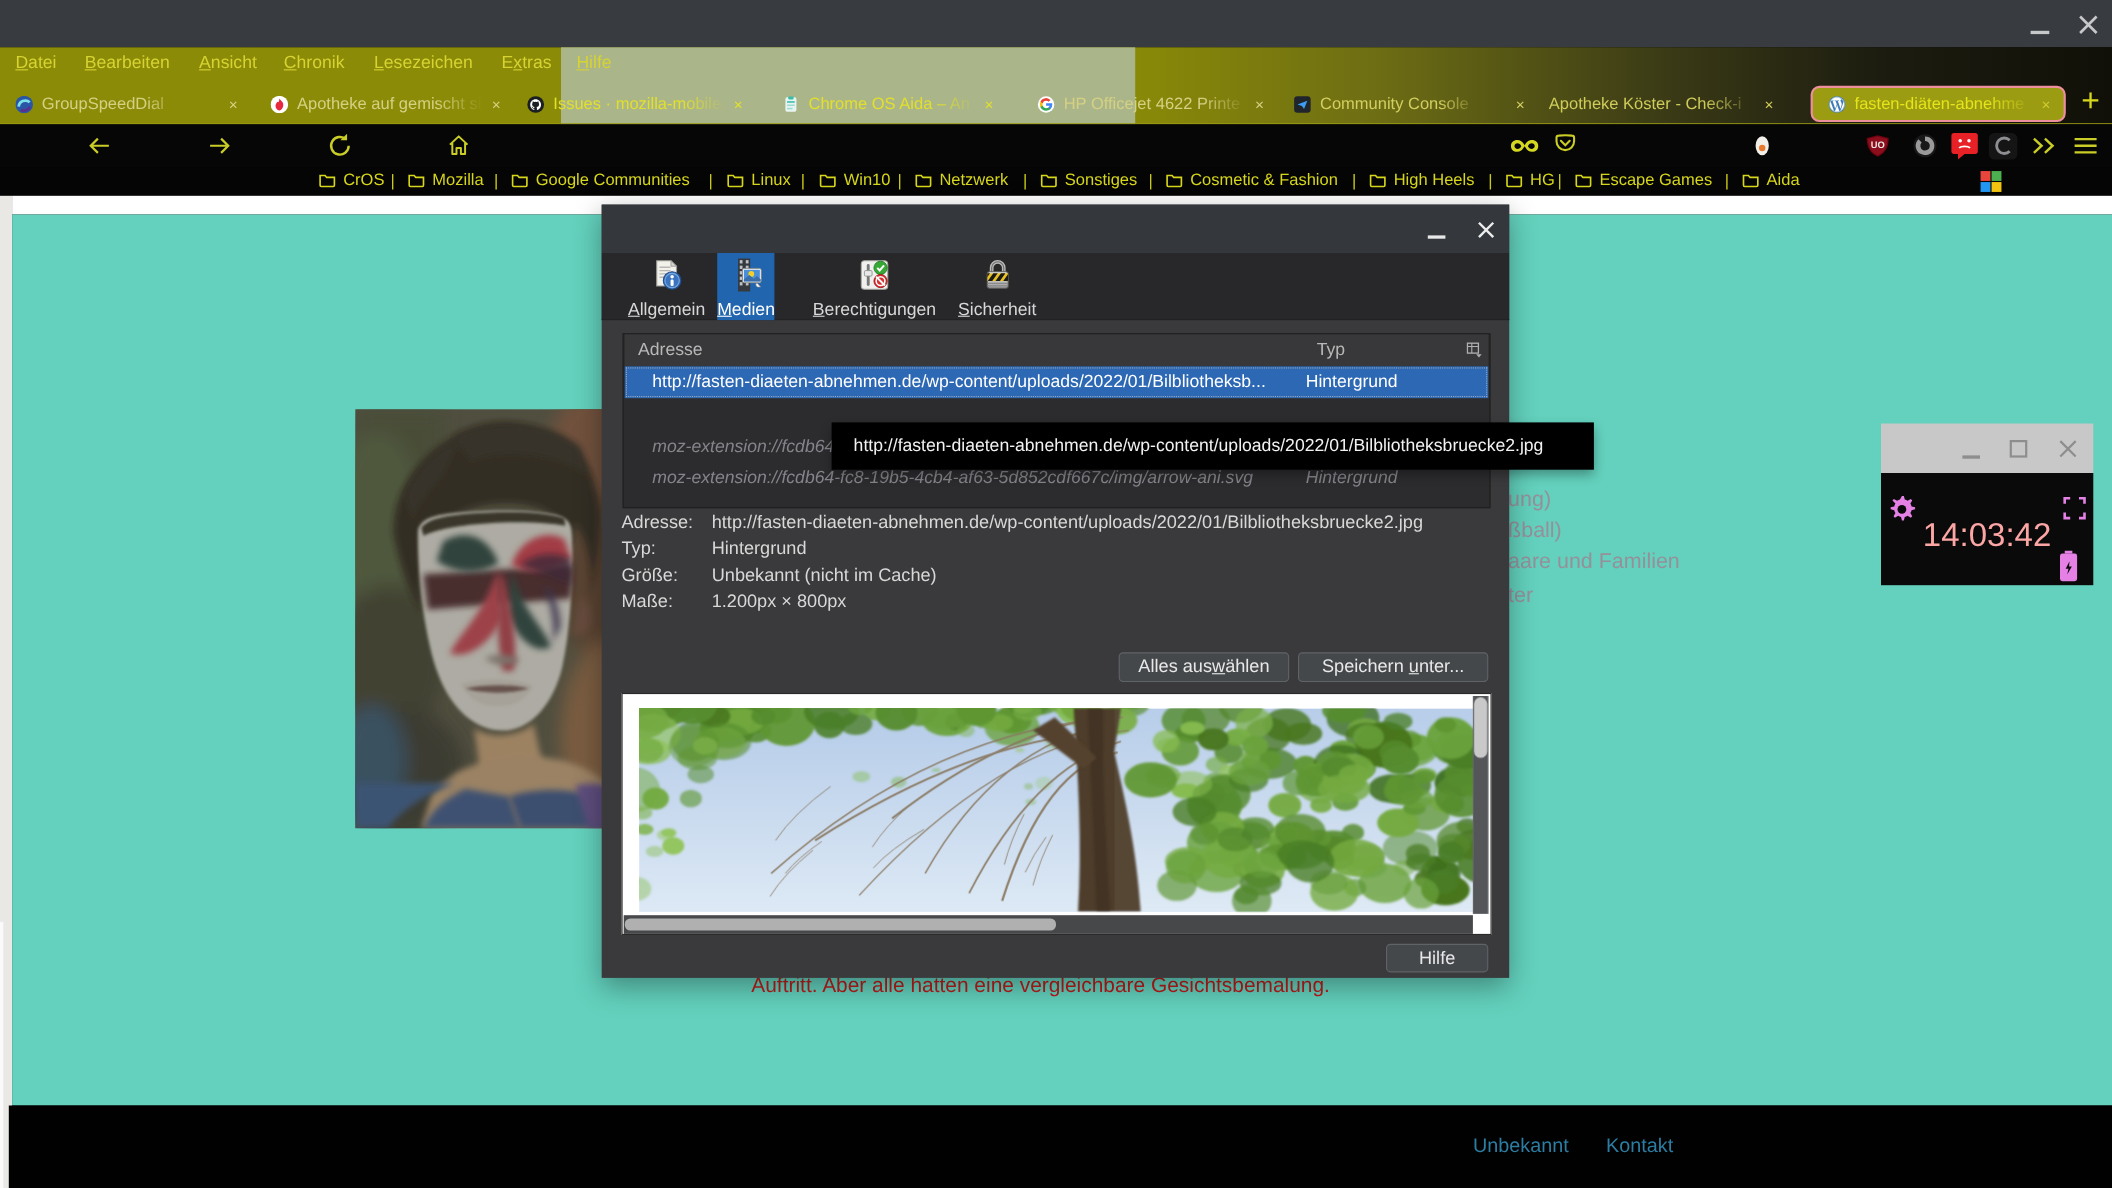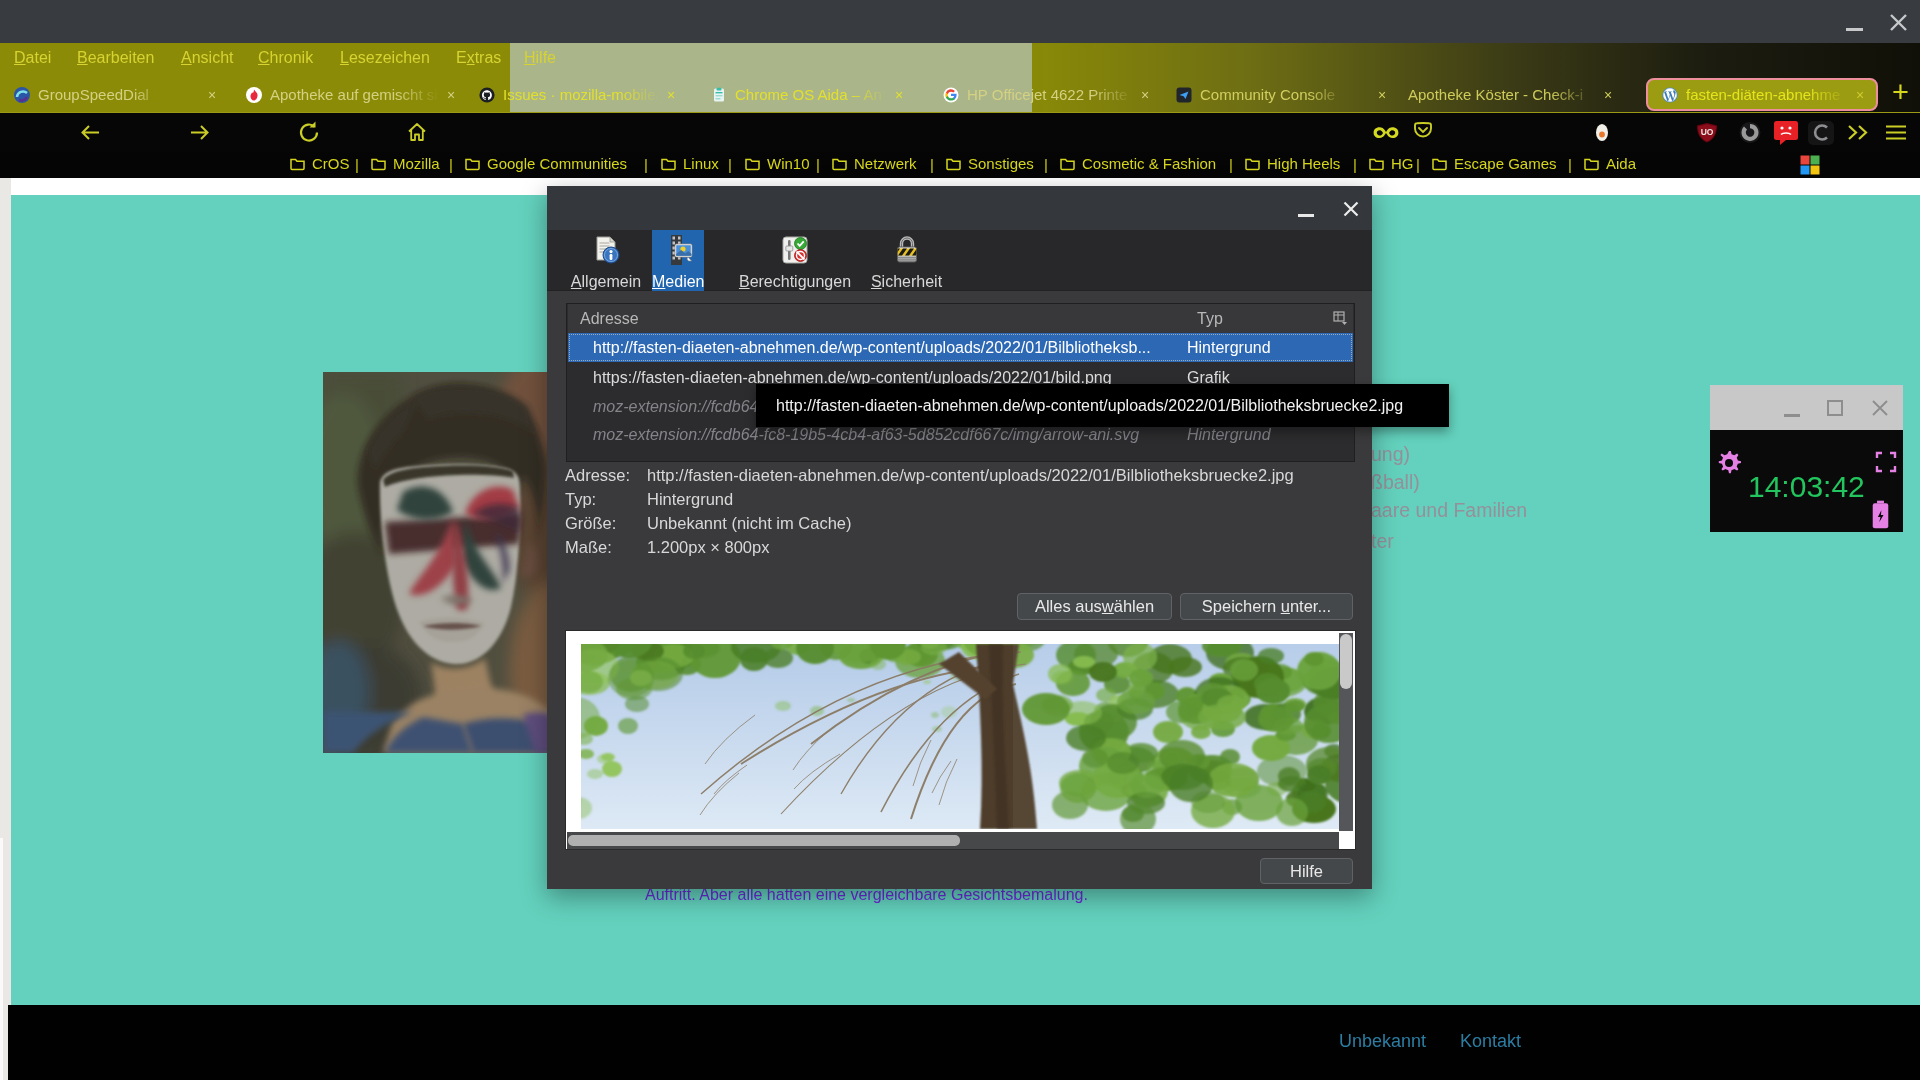--- a/index.html
+++ b/index.html
@@ -60,21 +60,21 @@
 .dval { position:absolute; left:82px; }
 
 .btn { position:absolute; background:#45484b; border:1px solid #606366; border-radius:4px; color:#e8e8e8; font-size:16.5px; text-align:center; }
 
 #pv { left:18px; top:444px; width:791px; height:220px; background:#fff; border:1px solid #2a2a2a; }
 
 #tooltip { left:756px; top:384px; width:693px; height:43px; background:#000; box-shadow:0 5px 10px rgba(0,0,0,0.35); color:#f2f2f2; font-size:16px; line-height:43px; padding-left:20px; white-space:nowrap; overflow:hidden; }
 
 #clock { left:1710px; top:385px; width:193px; height:147px; }
 #clocktitle { left:0; top:0; width:193px; height:45px; background:#c8c8c8; }
-#clockbody { left:0; top:45px; width:193px; height:102px; background:#0a0a0a; color:#22c55e; }
+#clockbody { left:0; top:45px; width:193px; height:102px; background:#0a0a0a; color:#fca5a5; }
 #clocktime { position:absolute; left:38px; top:40px; font-size:30px; }
 </style>
 </head>
 <body>
 <div id="stage">
   <div class="abs" id="wtitle">
     <div class="abs" style="left:1846px;top:28px;width:17px;height:3px;background:#c6c8ca"></div>
     <svg class="abs" style="left:1889px;top:13px" width="19" height="19" viewBox="0 0 19 19">
         <path d="M2 2 L17 17 M17 2 L2 17" stroke="#c6c8ca" stroke-width="2.4"></path>
       </svg>
@@ -326,21 +326,21 @@
       <path d="M140 352 L150 381 L240 381 L240 360 C210 345 170 342 140 352 Z" fill="#2f457a" filter="url(#blur2)"></path>
       <path d="M200 342 C220 338 234 342 240 348 L240 381 L212 381 Z" fill="#5f4390" filter="url(#blur2)"></path>
       <rect x="0" y="0" width="240" height="381" fill="#5a7068" opacity="0.15"></rect>
       <rect x="0" y="0" width="240" height="381" fill="#886858" opacity="0.10"></rect>
       <rect x="0" y="0" width="240" height="381" fill="#46544c" opacity="0.10"></rect>
     </svg>
     <div class="pgtext" style="left:1360px;top:248px">ung)</div>
     <div class="pgtext" style="left:1360px;top:276px">ßball)</div>
     <div class="pgtext" style="left:1360px;top:304px">aare und Familien</div>
     <div class="pgtext" style="left:1360px;top:335px">ter</div>
-    <div class="pgtext" style="left:634px;top:691px;font-size:16px;color:#6d28d9">Auftritt. Aber alle hatten eine vergleichbare Gesichtsbemalung.</div>
+    <div class="pgtext" style="left:672px;top:691px;font-size:19px;color:#b91c1c">Auftritt. Aber alle hatten eine vergleichbare Gesichtsbemalung.</div>
   </div>
   <div class="abs" id="footer">
     <a style="left:1331px">Unbekannt</a>
       <a style="left:1452px">Kontakt</a>
   </div>
   <div class="abs" id="dlg">
     <div class="abs" id="dlgtitle">
       <div class="abs" style="left:751px;top:28px;width:16px;height:3px;background:#e8e8e8"></div>
       <svg class="abs" style="left:796px;top:15px" width="16" height="16" viewBox="0 0 16 16">
           <path d="M1.5 1.5 L14.5 14.5 M14.5 1.5 L1.5 14.5" stroke="#ececec" stroke-width="2.2"></path>
@@ -440,24 +440,20 @@
           <span class="tcell2" style="left:629px">Typ</span>
         <svg class="abs" style="left:765px;top:7px" width="15" height="15" viewBox="0 0 15 15">
             <rect x="1" y="1" width="10" height="9" fill="none" stroke="#b0b0b0" stroke-width="1.2"></rect>
             <path d="M1 4 h10 M5 1 v9" stroke="#b0b0b0" stroke-width="1"></path>
             <path d="M9 11 h5 l-2.5 3z" fill="#b0b0b0"></path>
           </svg>
       </div>
       <div class="trow" id="trsel" style="top:29px">
           <span class="tcell1">http://fasten-diaeten-abnehmen.de/wp-content/uploads/2022/01/Bilbliotheksb...</span>
           <span class="tcell2">Hintergrund</span>
-        </div>
-      <div class="trow" style="top:59px">
-          <span class="tcell1">https://fasten-diaeten-abnehmen.de/wp-content/uploads/2022/01/bild.png</span>
-          <span class="tcell2">Grafik</span>
         </div>
       <div class="trow moz" style="top:88px">
           <span class="tcell1">moz-extension://fcdb64-fc8-19b5-4cb4-af63-5d852cdf667c/img/arrow-ani.svg</span>
           <span class="tcell2">Hintergrund</span>
         </div>
       <div class="trow moz" style="top:116px">
           <span class="tcell1">moz-extension://fcdb64-fc8-19b5-4cb4-af63-5d852cdf667c/img/arrow-ani.svg</span>
           <span class="tcell2">Hintergrund</span>
         </div>
     </div>

